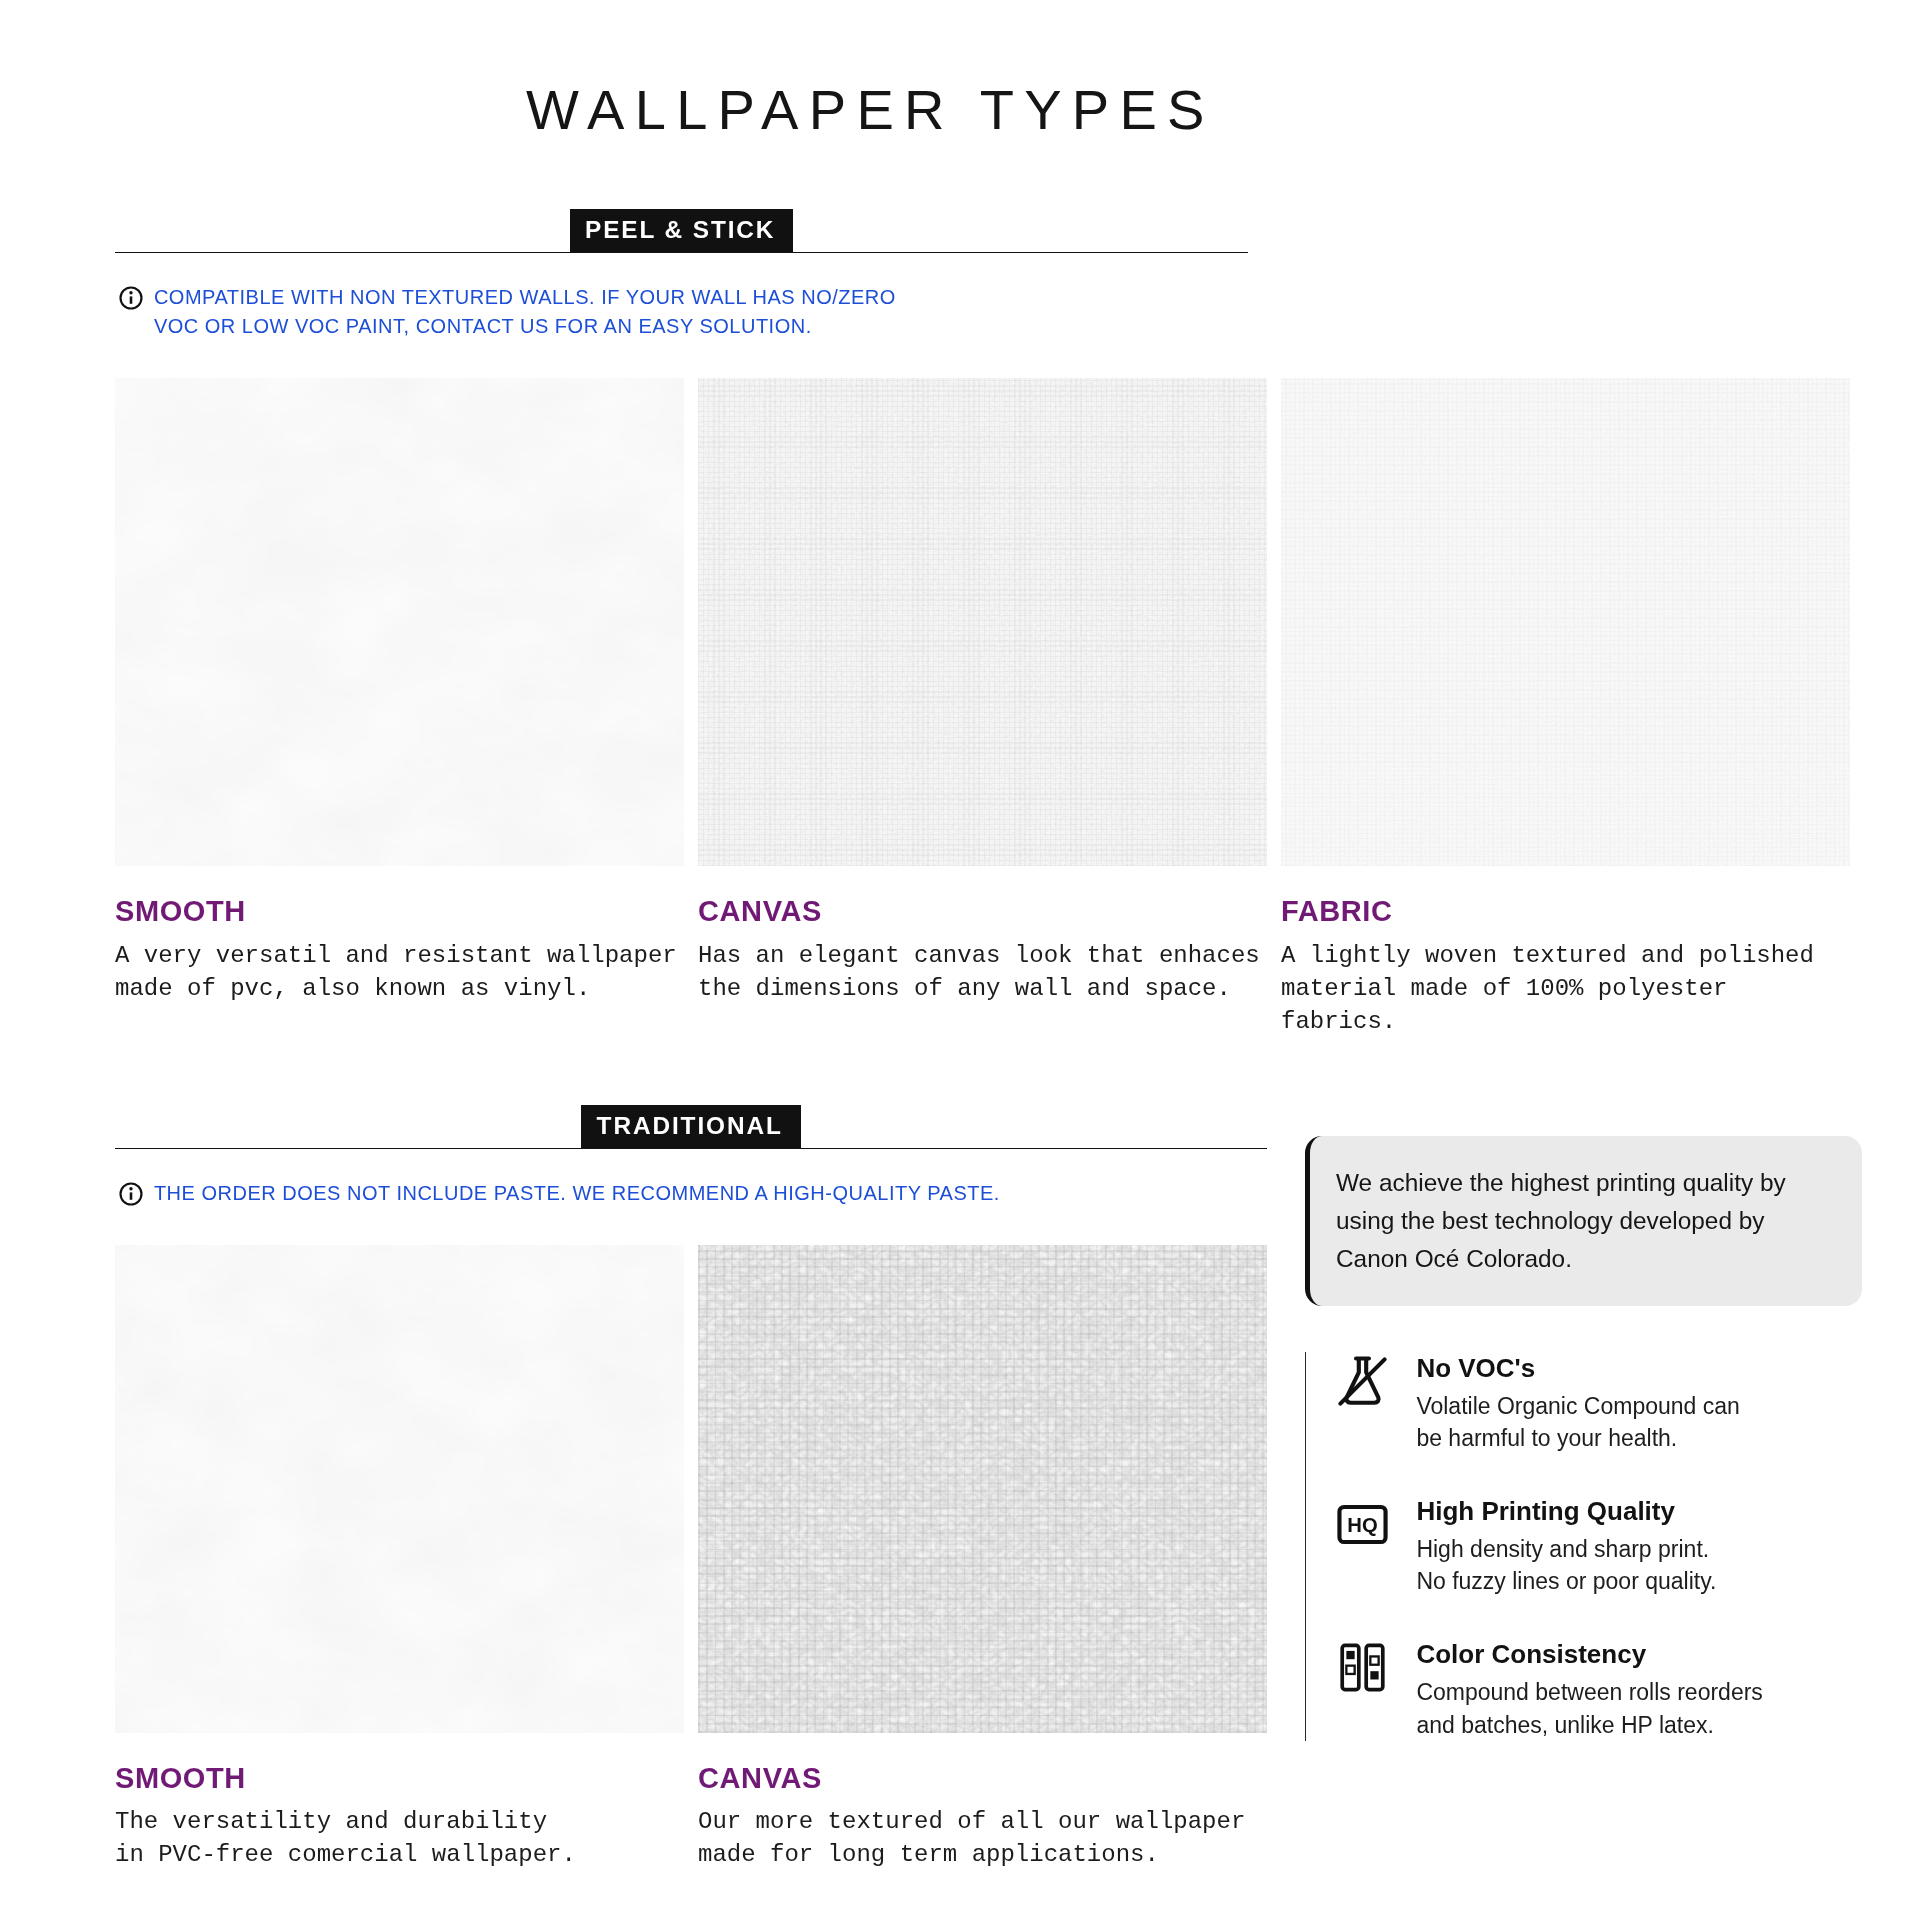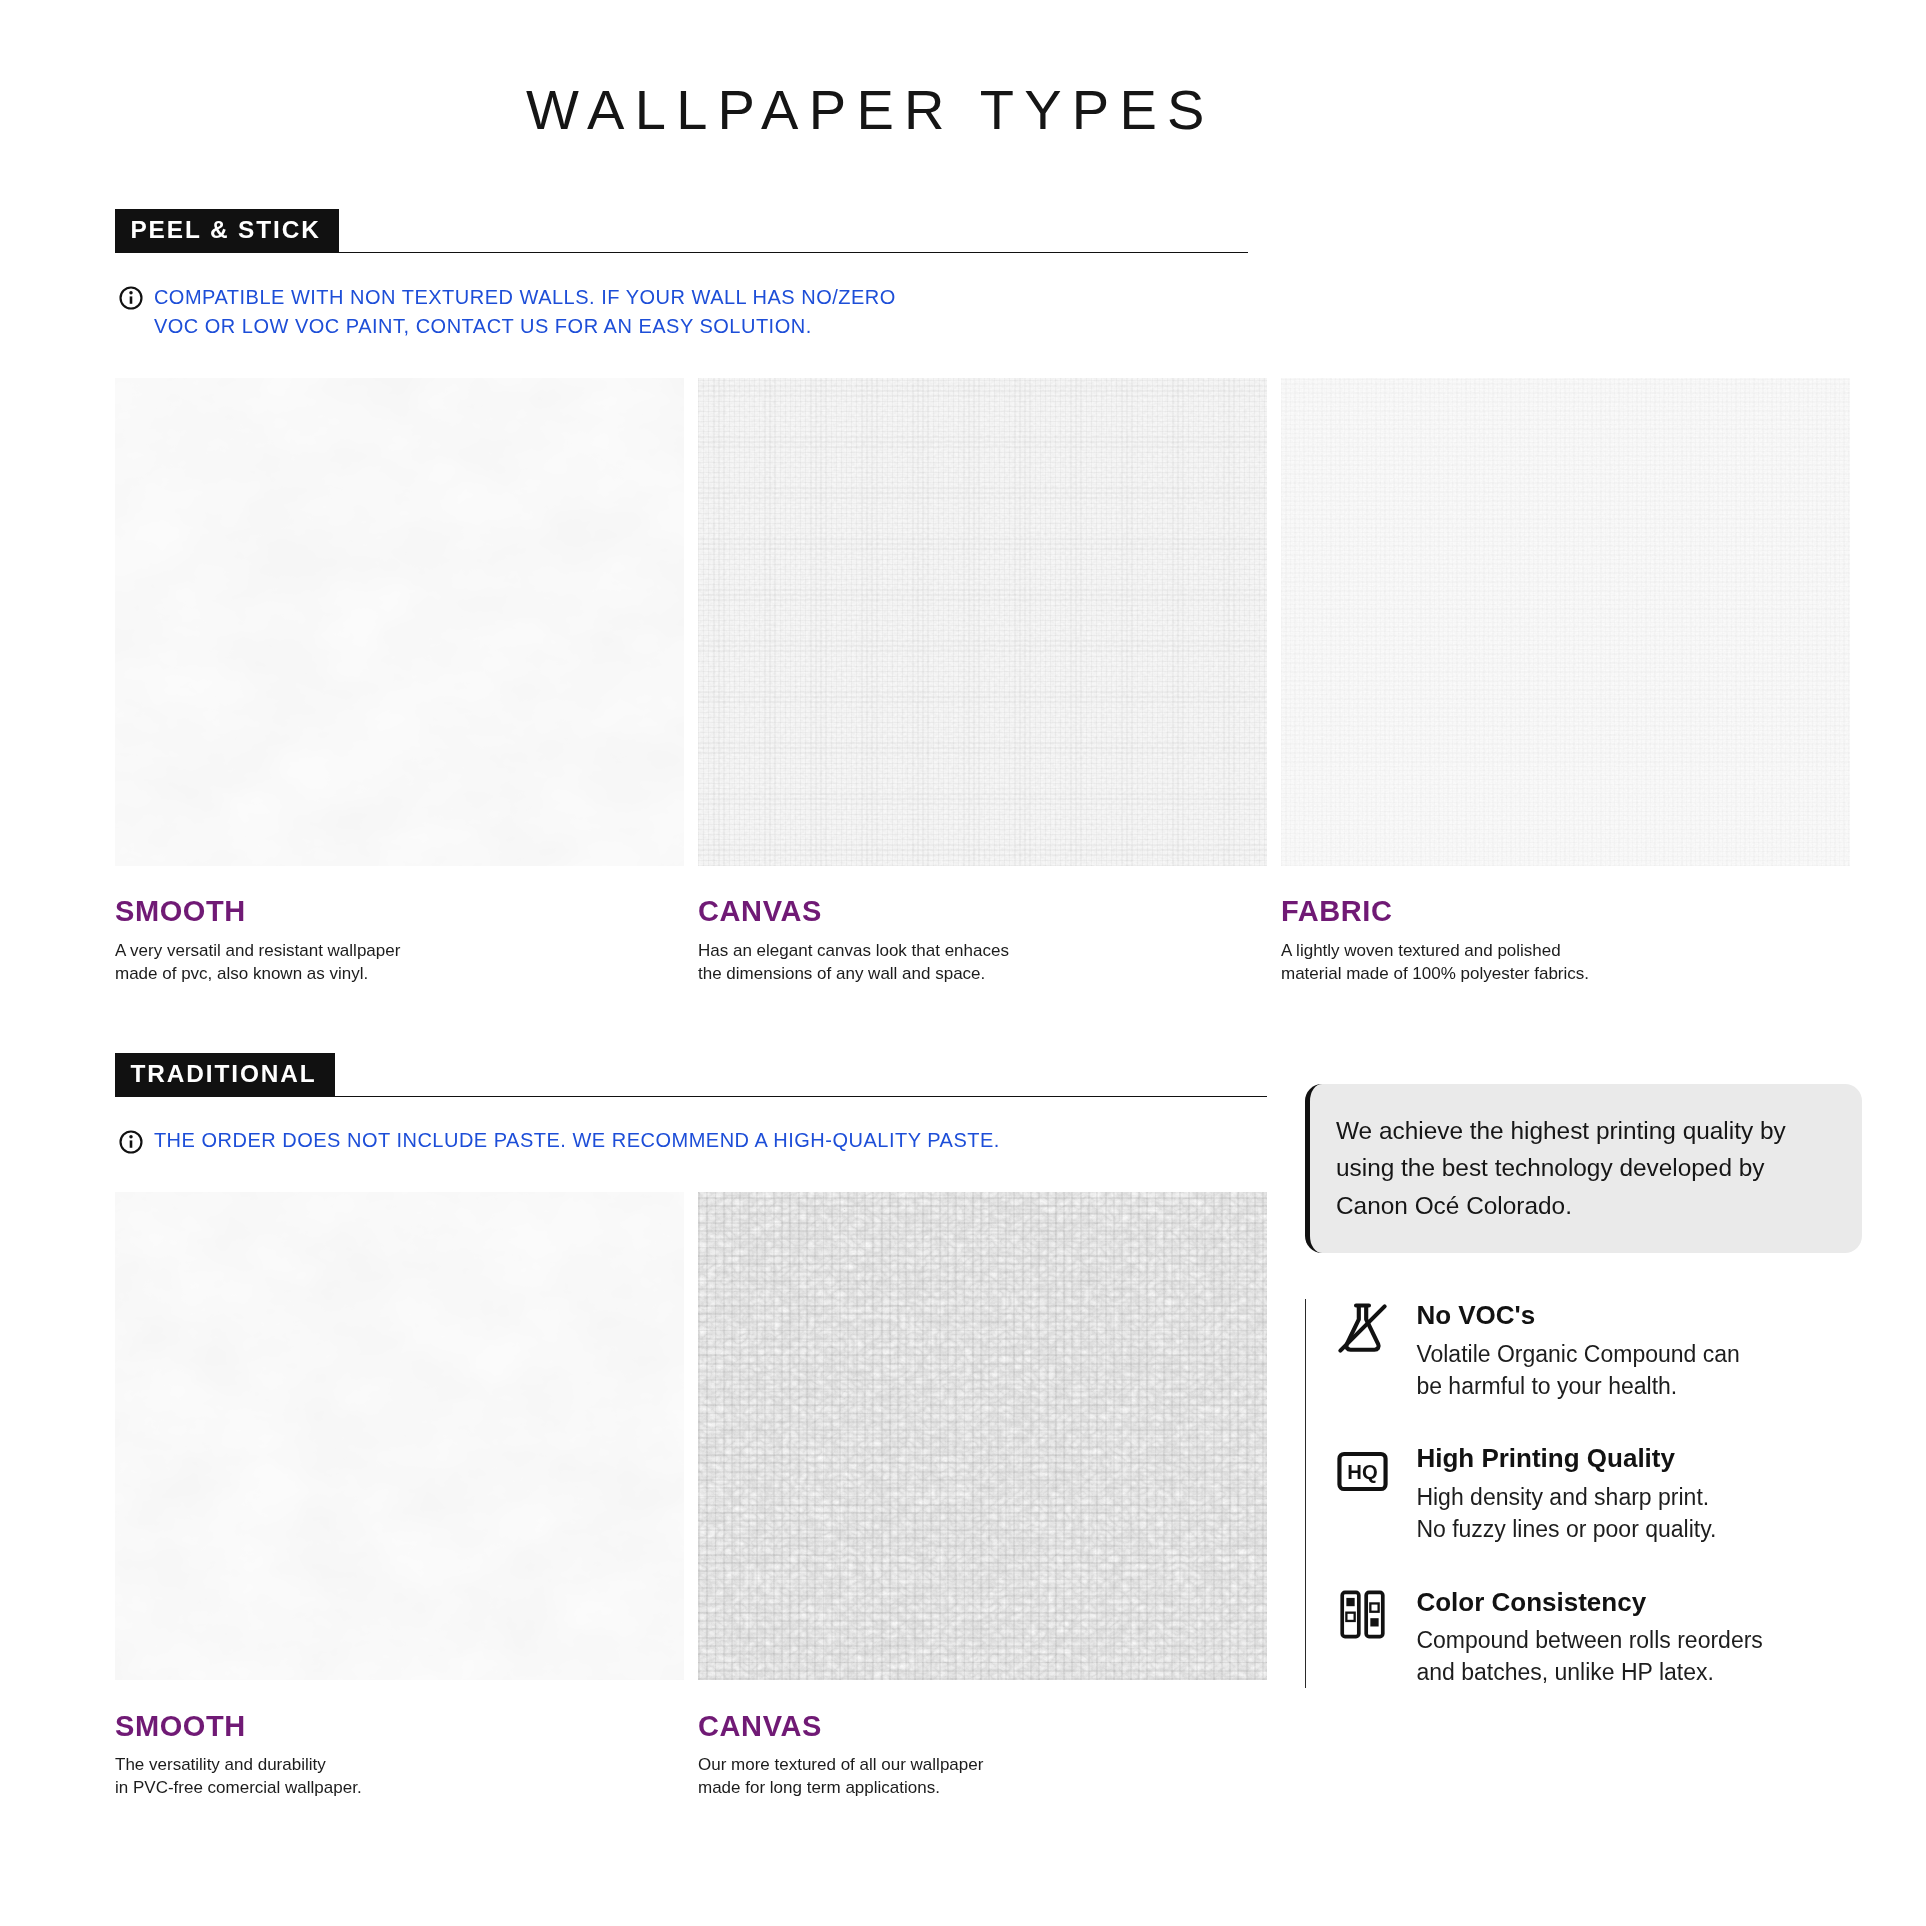--- a/index.html
+++ b/index.html
@@ -18,21 +18,21 @@
   .title {
     font-size: 56px;
     font-weight: 500;
     letter-spacing: 10.3px;
     padding-left: 411px;
     margin: 6.4px 0 67px 0;
     color: #151515;
   }
 
   
-  .section-header { border-bottom: 1.9px solid #111; line-height: 0; }
+  .section-header { border-bottom: 1.9px solid #111; line-height: 0; text-align: center; }
   .peel .section-header { width: 1133px; }
   .trad .section-header { width: 100%; }
   .badge {
     display: inline-block;
     background: #111;
     color: #fff;
     font-size: 24.4px;
     font-weight: 700;
     letter-spacing: 1.9px;
     line-height: 1;
@@ -78,23 +78,24 @@
   }
 
   .swatch-name {
     font-size: 29px;
     font-weight: 700;
     letter-spacing: 0.6px;
     margin: 29.5px 0 10.3px 0;
     color: #701a75;
   }
   .swatch-desc {
-    font-size: 17px;
+    font-size: 24px;
     line-height: 1.38;
     color: #1c1c1c;
+    font-family: Liberation Mono, monospace;
   }
 
   
   .bottom {
     display: grid;
     grid-template-columns: 1152px 557px;
     column-gap: 38px;
     margin-top: 67px;
     align-items: start;
   }

